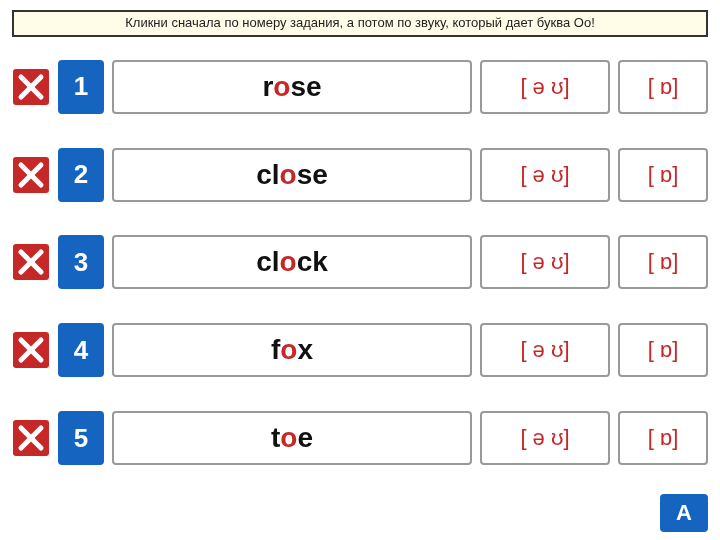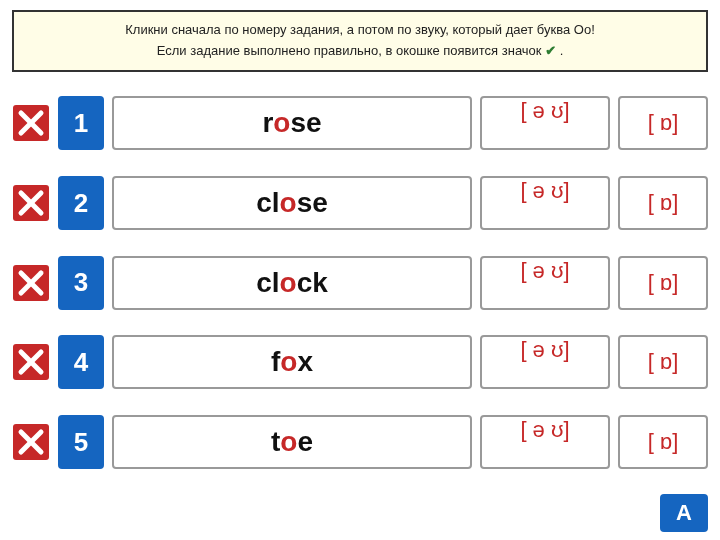--- a/index.html
+++ b/index.html
@@ -15,22 +15,22 @@
       width: 720px;
       height: 540px;
       display: flex;
       flex-direction: column;
       background: #fff;
     }
 
     .instructions {
       background: #fffde7;
       border: 2px solid #333;
-      margin: 10px 12px 8px 12px;
-      padding: 8px 12px;
+      margin: 10px 12px 2px 12px;
+      padding: 1px 12px;
       font-size: 13px;
       line-height: 1.6;
       text-align: center;
       color: #222;
     }
 
     .instructions .highlight-green {
       color: #2e7d32;
       font-weight: bold;
     }
@@ -103,20 +103,21 @@
       font-size: 28px;
       font-weight: bold;
     }
 
     .phonetic-box {
       width: 130px;
       height: 54px;
       border: 2px solid #999;
       border-radius: 4px;
       display: flex;
+      align-items: center;
       justify-content: center;
       font-size: 22px;
       color: #c62828;
       background: #fff;
       cursor: pointer;
       flex-shrink: 0;
     }
 
     .phonetic-short-box {
       width: 90px;
@@ -152,23 +153,20 @@
       border-radius: 4px;
       cursor: pointer;
     }
   </style>
 </head>
 <body>
 
 <div class="container">
   <div class="instructions">
     <div>Кликни сначала по номеру задания, а потом по звуку, который дает буква Оо!</div>
-    <div>
-      Если задание выполнено правильно, в окошке появится значок <span class="highlight-green">✔</span> .
-    </div>
   </div>
 
   <div class="rows-area">
 
     <div class="row">
       <div class="status-icon">
         <svg class="x-icon" viewBox="0 0 36 36">
           <rect width="36" height="36" fill="#c62828" rx="3"></rect>
           <line x1="8" y1="8" x2="28" y2="28" stroke="white" stroke-width="5" stroke-linecap="round"></line>
           <line x1="28" y1="8" x2="8" y2="28" stroke="white" stroke-width="5" stroke-linecap="round"></line>

